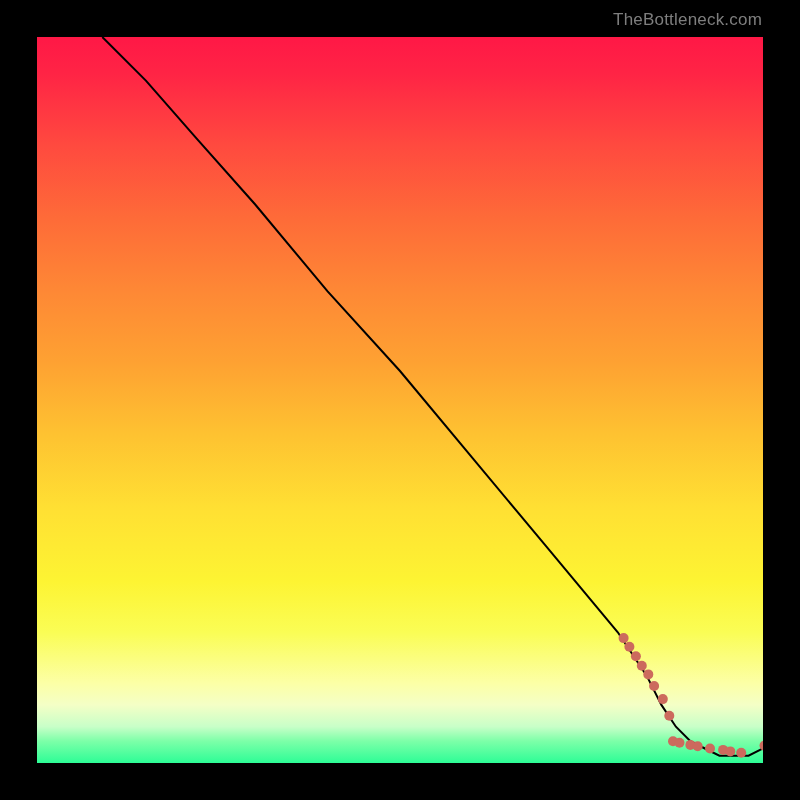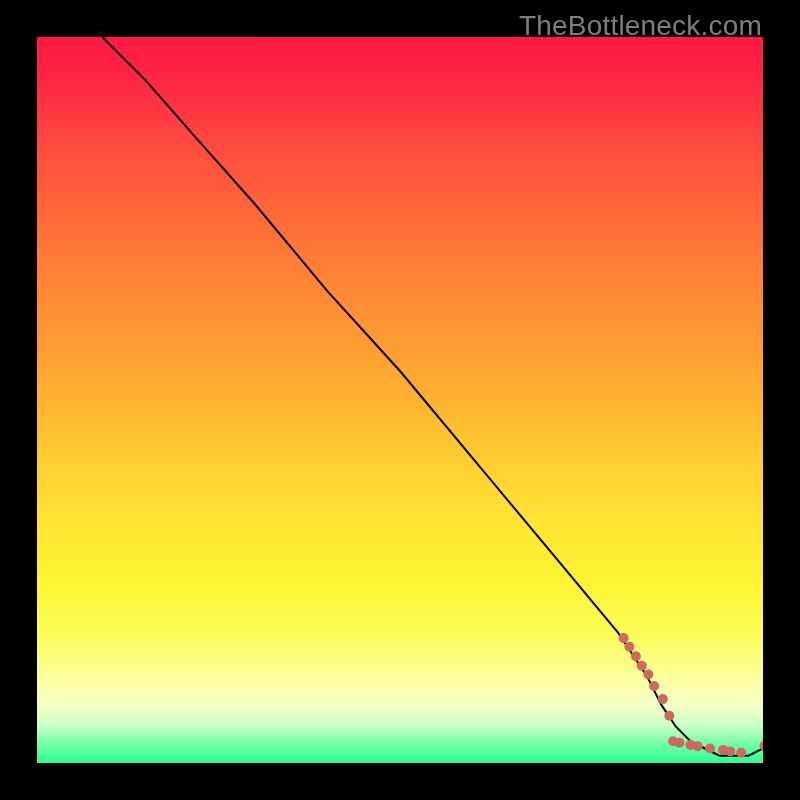--- a/index.html
+++ b/index.html
@@ -42,21 +42,21 @@
   }
   .svg-layer {
     position: absolute;
     inset: 0;
   }
   .attribution {
     position: absolute;
     right: 38px;
     top: 10px;
     color: #7e7e7e;
-    font-size: 28px;
+    font-size: 17px;
     letter-spacing: 0.2px;
   }
   .marker {
     fill: #cc6a5d;
     stroke: #cc6a5d;
     stroke-width: 0;
   }
   .curve {
     fill: none;
     stroke: #000;

